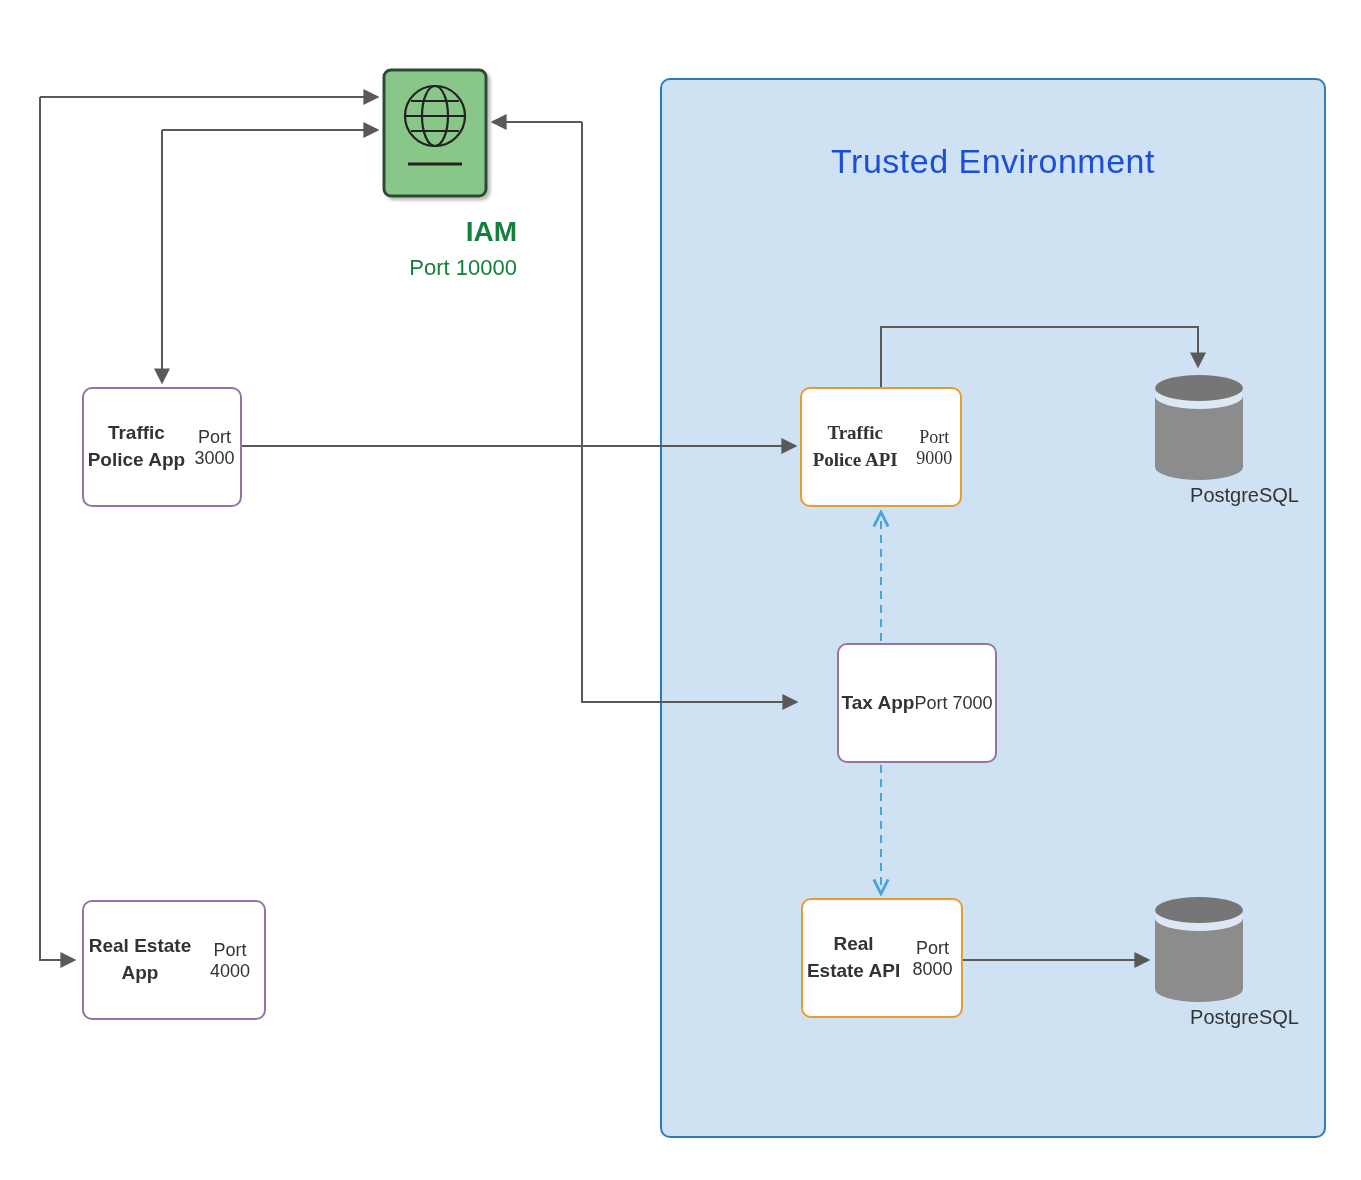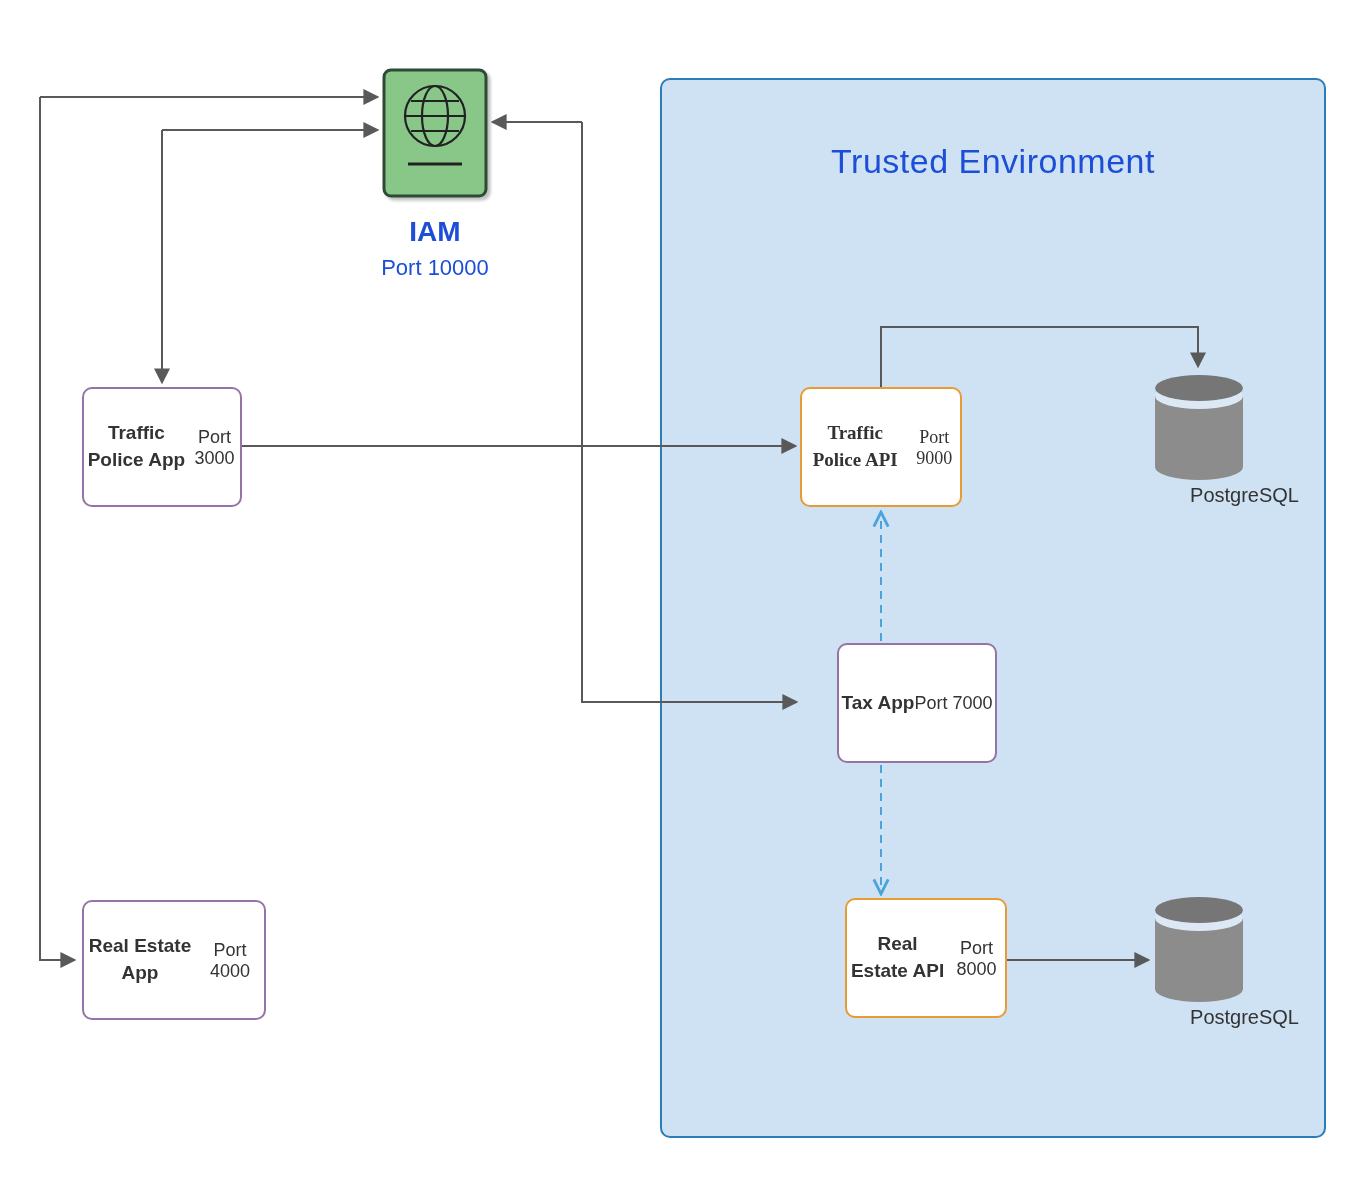--- a/index.html
+++ b/index.html
@@ -19,21 +19,21 @@
   .node {
     position:absolute; box-sizing:border-box; background:#ffffff; border-radius:10px;
     display:flex; align-items:center; justify-content:center;
     text-align:center; color:#333333;
   }
   .node.purple { border:2px solid #9673a6; }
   .node.orange { border:2px solid #e89a33; }
   .node .title { font-weight:700; font-size:19px; line-height:1.4; max-width:112px; }
   .node .port  { font-size:18px; margin-top:1px; }
 
-  .iam-label { position:absolute; left:353px; top:216px; width:164px; text-align:center; color:#1d4ed8; }
+  .iam-label { position:absolute; left:353px; top:216px; width:164px; text-align:right; color:#15803d; }
   .iam-label .title { font-size:28px; font-weight:700; }
   .iam-label .port  { font-size:22px; margin-top:7px; }
 
   .db-label { position:absolute; width:200px; text-align:right; font-size:20px; color:#333; }
 </style>
 </head>
 <body>
 
 <div id="canvas">
 
@@ -116,21 +116,21 @@
   <div class="node orange" style="left:800px; top:387px; width:162px; height:120px;font-family:Liberation Serif, serif;">
     <div class="title">Traffic Police API</div>
     <div class="port">Port 9000</div>
   </div>
 
   <div class="node purple" style="left:837px; top:643px; width:160px; height:120px;">
     <div class="title">Tax App</div>
     <div class="port">Port 7000</div>
   </div>
 
-  <div class="node orange" style="left:801px; top:898px; width:162px; height:120px;margin-left:44px;">
+  <div class="node orange" style="left:801px; top:898px; width:162px; height:120px;">
     <div class="title">Real Estate API</div>
     <div class="port">Port 8000</div>
   </div>
 
   <div class="db-label" style="left:1099px; top:484px;">PostgreSQL</div>
   <div class="db-label" style="left:1099px; top:1006px;">PostgreSQL</div>
 
 </div>
 
 </body></html>

